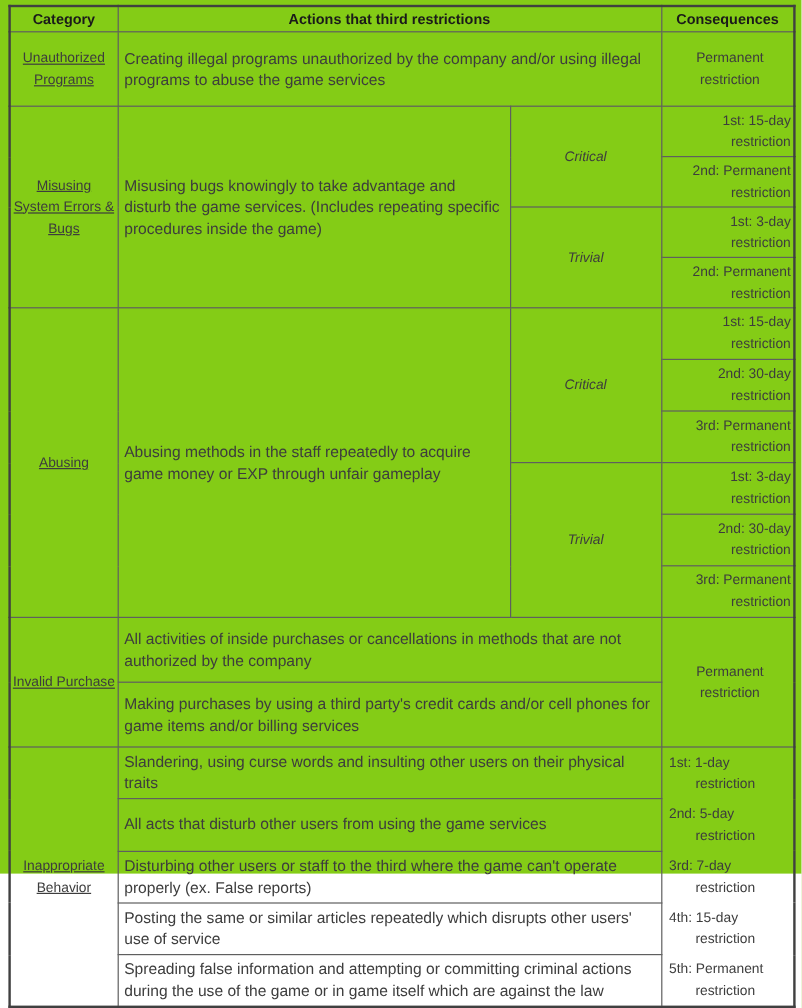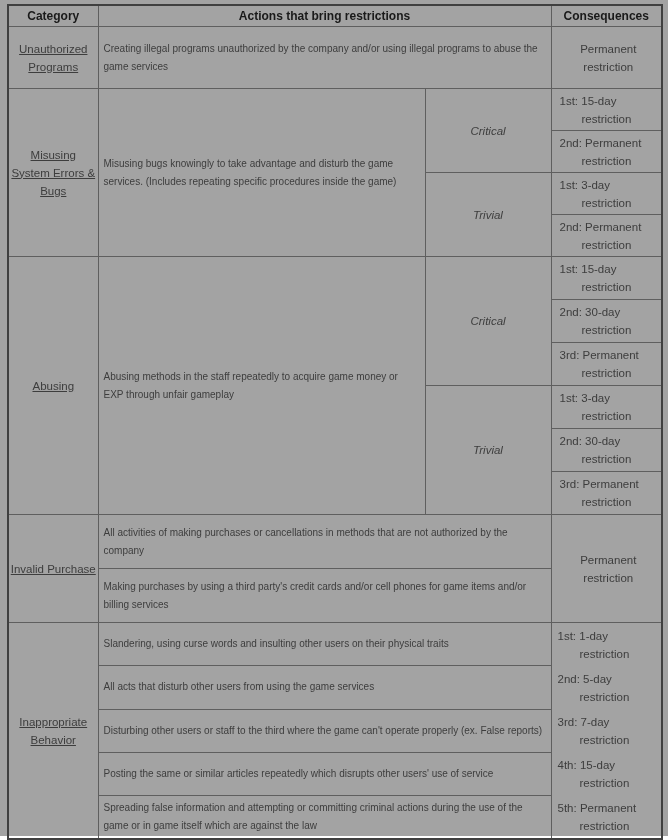--- a/index.html
+++ b/index.html
@@ -7,22 +7,22 @@
     padding: 0;
     background: #ffffff;
     width: 668px;
     height: 840px;
     font-family: "Liberation Sans", sans-serif;
     color: #3d3d3d;
   }
   .page {
     position: relative;
     width: 668px;
-    height: 836px;
-    background: #a3a3a3;
+    height: 728px;
+    background: #84cc16;
   }
   table.restrictions {
     position: absolute;
     left: 7px;
     top: 4px;
     border-collapse: collapse;
     table-layout: fixed;
     width: 654px;
     border: 2px solid #404040;
     font-size: 11.5px;
@@ -45,29 +45,29 @@
     padding: 1px 2px;
   }
   td.cat {
     text-align: center;
     padding: 1px 1px;
     text-decoration: underline;
   }
   td.act {
     text-align: left;
     padding: 2px 4px 2px 5px;
-    font-size: 10px;
+    font-size: 13px;
   }
   td.sev {
     text-align: center;
     padding: 1px 4px;
     font-style: italic;
   }
   td.cq {
-    text-align: left;
+    text-align: right;
     padding: 2px 2px 2px 30px;
     text-indent: -22px;
   }
   td.pr {
     text-align: center;
     padding: 2px 2px 2px 6px;
   }
   td.cqm {
     padding: 0;
     vertical-align: top;
@@ -92,21 +92,21 @@
     <colgroup>
       <col class="c1">
         <col class="c2">
         <col class="c3">
         <col class="c4">
     </colgroup>
 
     <tbody>
         <tr style="height:18px">
       <th>Category</th>
-      <th colspan="2">Actions that bring restrictions</th>
+      <th colspan="2">Actions that third restrictions</th>
       <th>Consequences</th>
     </tr>
 
     <tr style="height:62px">
       <td class="cat">Unauthorized Programs</td>
       <td colspan="2" class="act">Creating illegal programs unauthorized by the company and/or using illegal programs to abuse the game services</td>
       <td class="pr">Permanent restriction</td>
     </tr>
 
     <tr style="height:42px">
@@ -144,21 +144,21 @@
     </tr>
     <tr style="height:43px">
       <td class="cq">2nd: 30-day restriction</td>
     </tr>
     <tr style="height:43px">
       <td class="cq">3rd: Permanent restriction</td>
     </tr>
 
     <tr style="height:54px">
       <td rowspan="2" class="cat">Invalid Purchase</td>
-      <td colspan="2" class="act">All activities of making purchases or cancellations in methods that are not authorized by the company</td>
+      <td colspan="2" class="act">All activities of inside purchases or cancellations in methods that are not authorized by the company</td>
       <td rowspan="2" class="pr">Permanent restriction</td>
     </tr>
     <tr style="height:54px">
       <td colspan="2" class="act">Making purchases by using a third party's credit cards and/or cell phones for game items and/or billing services</td>
     </tr>
 
     <tr style="height:43px">
       <td rowspan="5" class="cat">Inappropriate Behavior</td>
       <td colspan="2" class="act">Slandering, using curse words and insulting other users on their physical traits</td>
       <td rowspan="5" class="cqm">

